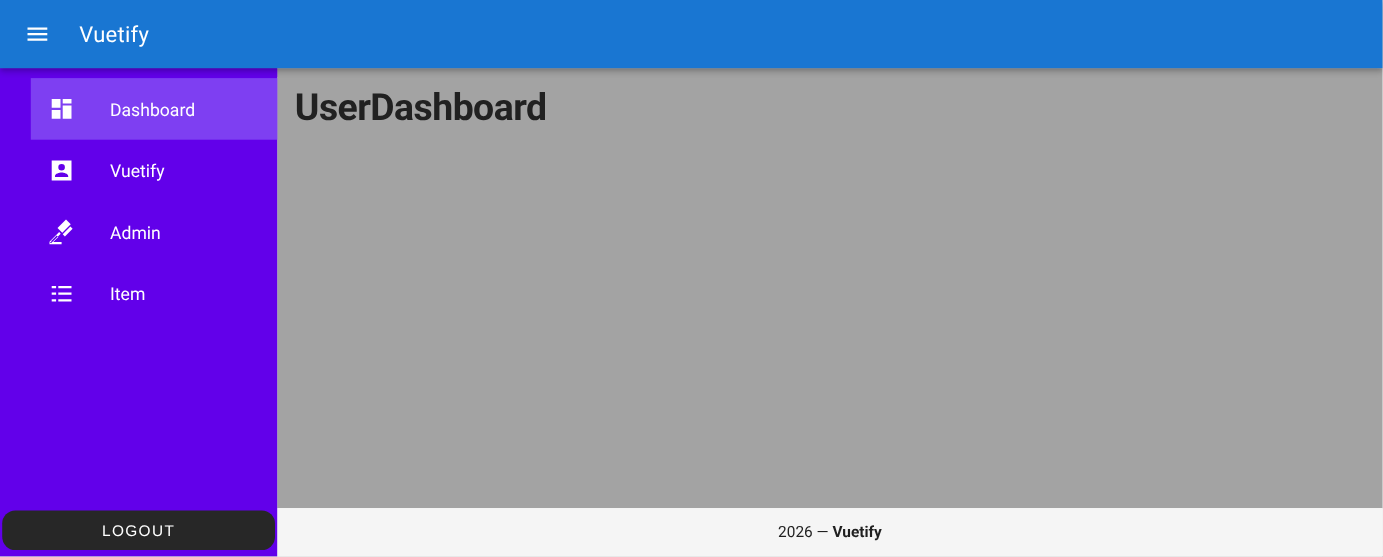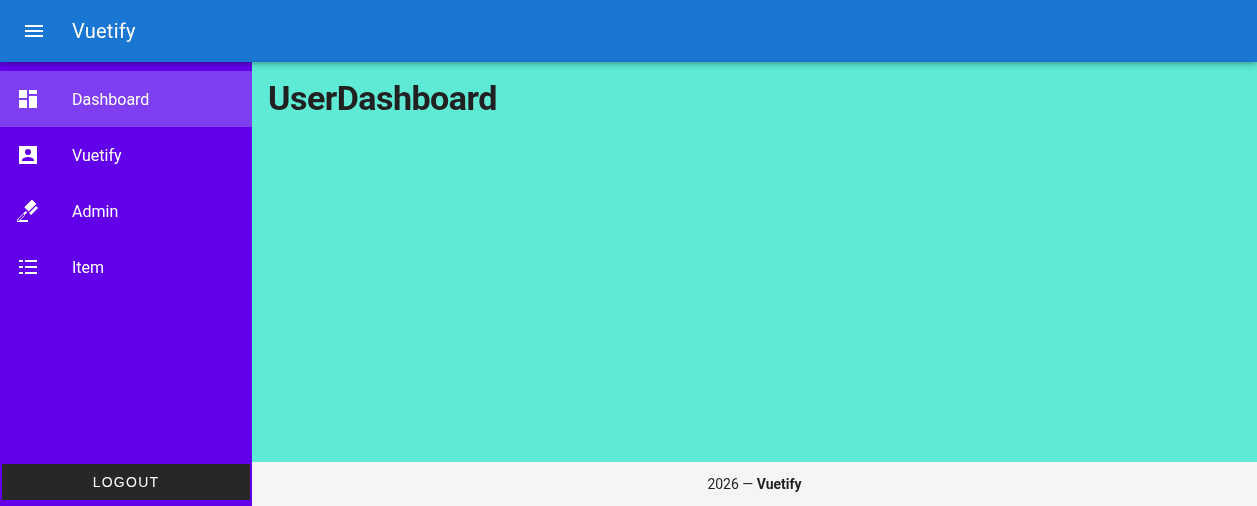--- a/index.html
+++ b/index.html
@@ -58,20 +58,21 @@
       flex-direction: column;
       position: relative;
     }
     .sidebar-top {
       height: 8px;
       background: #6200ea;
     }
     .nav-list {
       flex: 1;
       padding-top: 1px;
+      padding-left: 28px;
     }
     .nav-item {
       height: 56px;
       display: flex;
       align-items: center;
       padding: 0 16px;
       cursor: pointer;
       position: relative;
     }
     .nav-item.active {
@@ -95,36 +96,36 @@
       width: 248px;
       height: 36px;
       background: #272727;
       color: #fff;
       border: none;
       font-size: 14px;
       font-weight: 500;
       letter-spacing: 0.0892857143em;
       text-transform: uppercase;
       cursor: pointer;
-      border-radius: 0;
+      border-radius: 12px;
       display: flex;
       align-items: center;
       justify-content: center;
       margin: 0 auto 4px;
     }
     .main {
       flex: 1;
       display: flex;
       flex-direction: column;
       background: #fff;
     }
     .content {
       flex: 1;
       padding: 16px;
-      background: #5eead4;
+      background: #a3a3a3;
     }
     .page-title {
       font-size: 34px;
       font-weight: 700;
       color: #212121;
       margin-bottom: 10px;
       letter-spacing: -0.5px;
     }
     .page-body {
       font-size: 14px;

